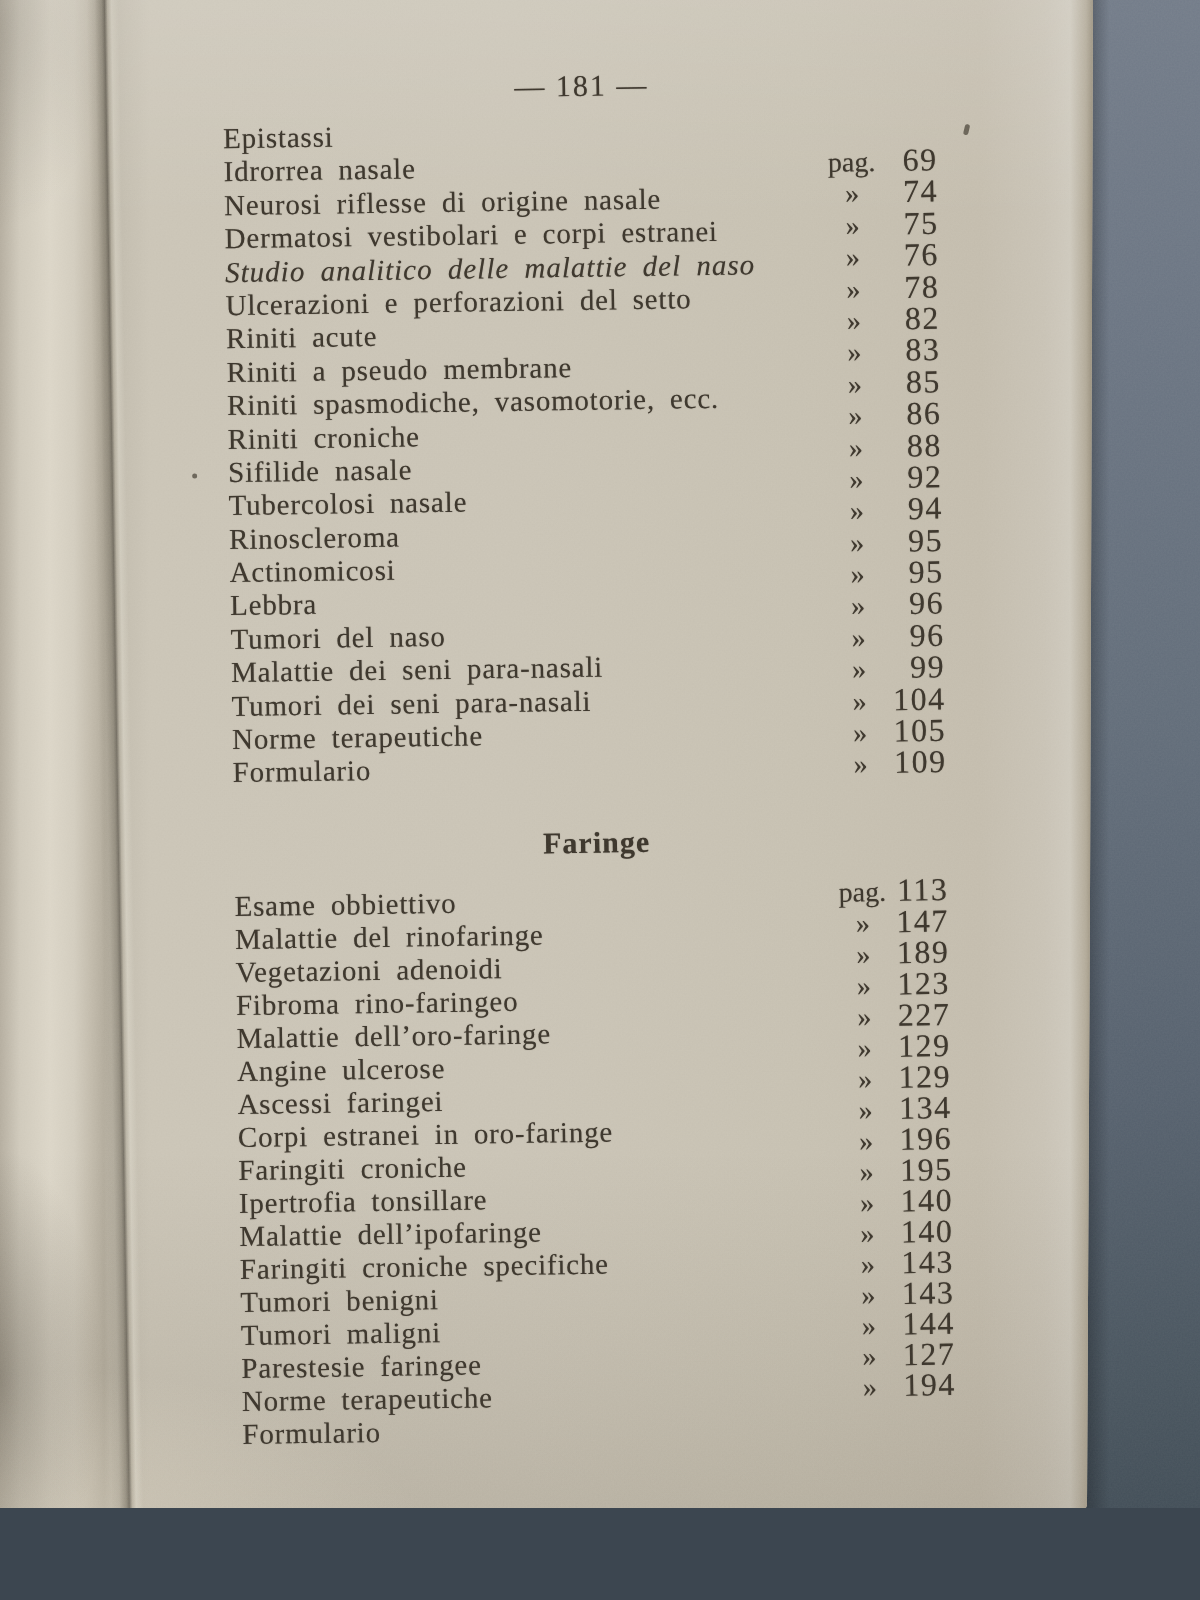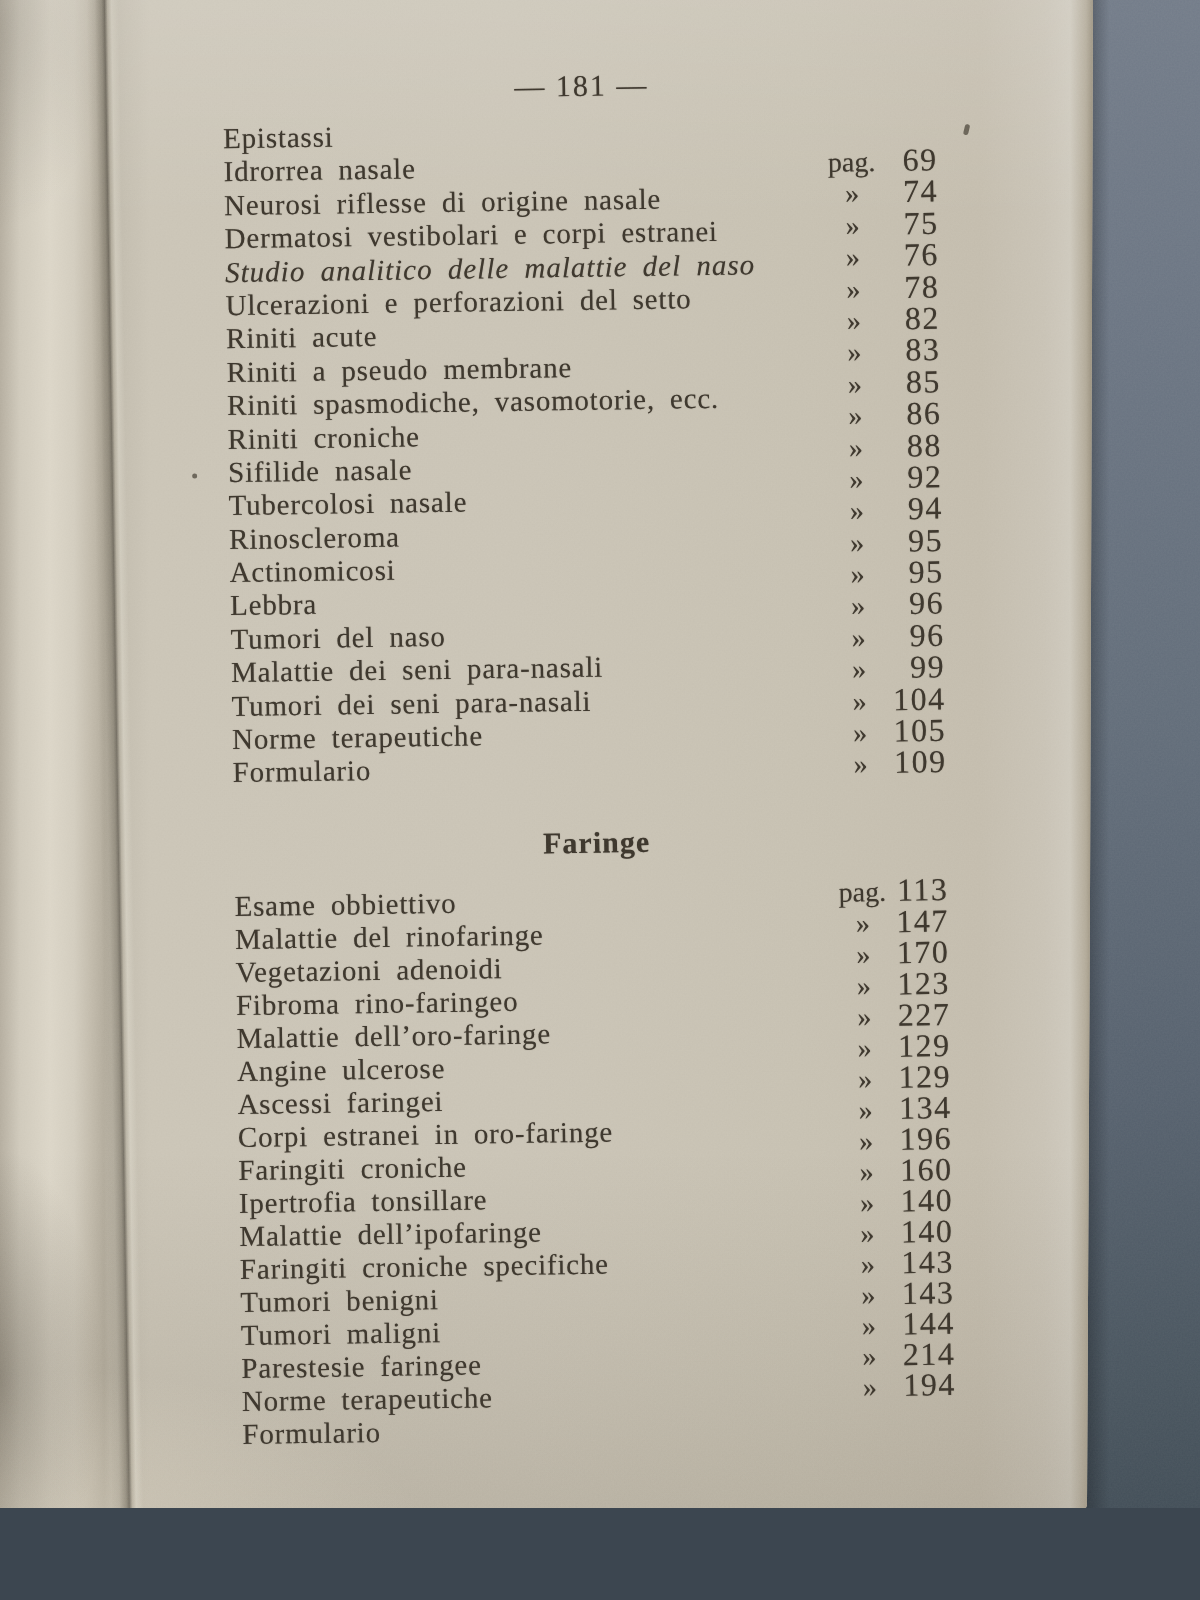--- a/index.html
+++ b/index.html
@@ -257,21 +257,21 @@
     <span class="title">Malattie del rinofaringe</span>
     <span class="ref" style="transform: translateY(-8.1px);">
             <span class="marker">»</span>
             <span class="num">147</span>
           </span>
   </div>
         <div class="row">
     <span class="title">Vegetazioni adenoidi</span>
     <span class="ref" style="transform: translateY(-9.9px);">
             <span class="marker">»</span>
-            <span class="num">170</span>
+            <span class="num">189</span>
           </span>
   </div>
         <div class="row">
     <span class="title">Fibroma rino-faringeo</span>
     <span class="ref" style="transform: translateY(-11.7px);">
             <span class="marker">»</span>
             <span class="num">123</span>
           </span>
   </div>
         <div class="row">
@@ -306,21 +306,21 @@
     <span class="title">Faringiti croniche</span>
     <span class="ref" style="transform: translateY(-21.4px);">
             <span class="marker">»</span>
             <span class="num">196</span>
           </span>
   </div>
         <div class="row">
     <span class="title">Ipertrofia tonsillare</span>
     <span class="ref" style="transform: translateY(-23.5px);">
             <span class="marker">»</span>
-            <span class="num">160</span>
+            <span class="num">195</span>
           </span>
   </div>
         <div class="row">
     <span class="title">Malattie dell’ipofaringe</span>
     <span class="ref" style="transform: translateY(-25.6px);">
             <span class="marker">»</span>
             <span class="num">140</span>
           </span>
   </div>
         <div class="row">
@@ -348,21 +348,21 @@
     <span class="title">Parestesie faringee</span>
     <span class="ref" style="transform: translateY(-34.6px);">
             <span class="marker">»</span>
             <span class="num">144</span>
           </span>
   </div>
         <div class="row">
     <span class="title">Norme terapeutiche</span>
     <span class="ref" style="transform: translateY(-37px);">
             <span class="marker">»</span>
-            <span class="num">214</span>
+            <span class="num">127</span>
           </span>
   </div>
         <div class="row">
     <span class="title">Formulario</span>
     <span class="ref" style="transform: translateY(-39.4px);">
             <span class="marker">»</span>
             <span class="num">194</span>
           </span>
   </div>
       </div>

